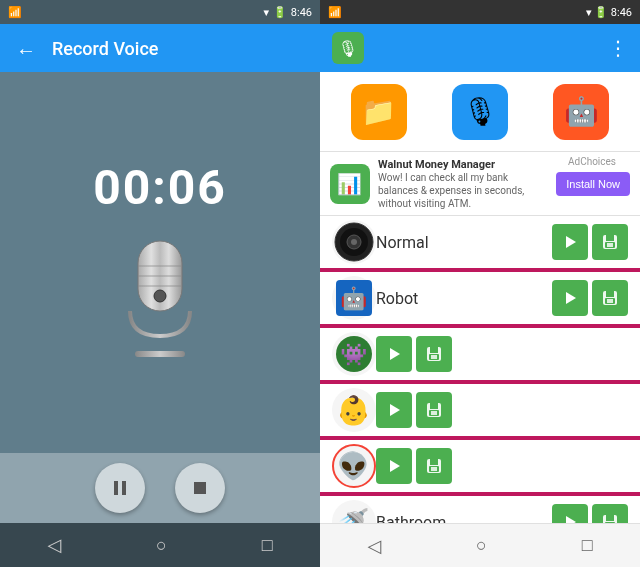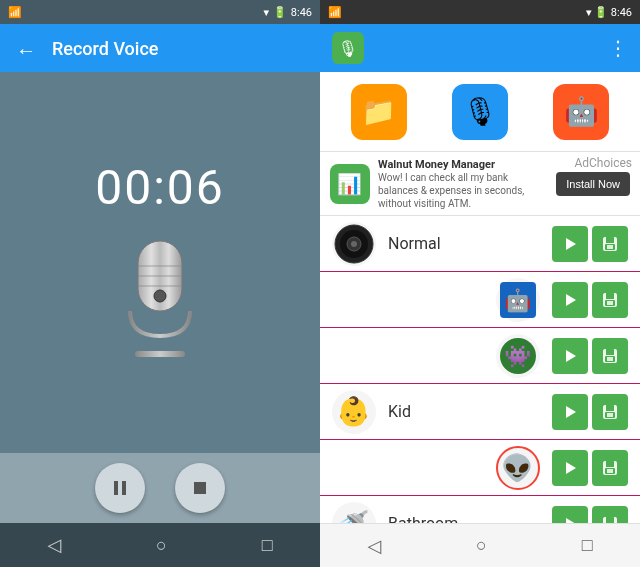--- a/index.html
+++ b/index.html
@@ -40,21 +40,21 @@
       background: #607d8b;
       display: flex;
       flex-direction: column;
       align-items: center;
       justify-content: center;
       gap: 20px;
     }
     .timer-text {
       color: white;
       font-size: 48px;
-      font-weight: 400;
+      font-weight: 700;
       letter-spacing: 2px;
     }
     .microphone-container {
       display: flex;
       flex-direction: column;
       align-items: center;
     }
     .mic-icon {
       width: 100px;
       height: 130px;
@@ -147,63 +147,61 @@
       display: flex;
       align-items: center;
       padding: 6px 10px;
       border-bottom: 1px solid #e0e0e0;
       gap: 8px;
       position: relative;
     }
     .ad-choices {
       position: absolute;
       top: 4px;
-      right: 8px;
-      font-size: 12px;
+      right: 24px;
+      font-size: 10px;
       color: #999;
     }
     .ad-logo {
       width: 40px;
       height: 40px;
       background: #4caf50;
       border-radius: 8px;
       display: flex;
       align-items: center;
       justify-content: center;
       color: white;
       font-size: 20px;
       flex-shrink: 0;
     }
     .ad-text { flex: 1; }
     .ad-title { font-size: 11px; font-weight: bold; color: #333; }
     .ad-desc { font-size: 10px; color: #666; line-height: 1.3; }
     .ad-btn {
-      background: #404040;
+      background: #8b5cf6;
       color: white;
       border: none;
       padding: 6px 10px;
       font-size: 11px;
       border-radius: 4px;
       cursor: pointer;
       white-space: nowrap;
       flex-shrink: 0;
     }
     .voice-list {
       flex: 1;
       overflow-y: auto;
       background: white;
     }
     .voice-item {
       height: 56px;
       display: flex;
       align-items: center;
       padding: 0 12px;
-      border-bottom: 1px solid #be185d;
-      gap: 12px;
-      justify-content: flex-end;
+      border-bottom: 4px solid #be185d;
     }
     .voice-avatar {
       width: 44px;
       height: 44px;
       border-radius: 50%;
       display: flex;
       align-items: center;
       justify-content: center;
       font-size: 24px;
       flex-shrink: 0;
@@ -397,20 +395,21 @@
           </button>
         </div>
       </div>
       <div class="voice-item">
         <div class="voice-avatar">
           <svg width="40" height="40" viewBox="0 0 40 40">
       <rect x="2" y="2" width="36" height="36" rx="4" fill="#1565c0"></rect>
       <text x="20" y="28" text-anchor="middle" font-size="22">🤖</text>
     </svg>
         </div>
+        <span class="voice-name">Robot</span>
         <div class="voice-actions">
           <button class="play-btn">
             <svg width="16" height="16" viewBox="0 0 16 16">
               <polygon points="4,2 14,8 4,14" fill="white"></polygon>
             </svg>
           </button>
           <button class="save-btn">
             <svg width="18" height="18" viewBox="0 0 18 18">
     <rect x="2" y="2" width="14" height="14" rx="2" fill="white" opacity="0.9"></rect>
     <rect x="5" y="2" width="8" height="6" fill="#4caf50"></rect>
@@ -440,21 +439,20 @@
     <rect x="4" y="9" width="10" height="6" rx="1" fill="#4caf50"></rect>
     <rect x="6" y="10" width="6" height="4" fill="white" opacity="0.8"></rect>
   </svg>
           </button>
         </div>
       </div>
       <div class="voice-item">
         <div class="voice-avatar">
           <text style="font-size:28px">👶</text>
         </div>
-        <span class="voice-name">Kid</span>
         <div class="voice-actions">
           <button class="play-btn">
             <svg width="16" height="16" viewBox="0 0 16 16">
               <polygon points="4,2 14,8 4,14" fill="white"></polygon>
             </svg>
           </button>
           <button class="save-btn">
             <svg width="18" height="18" viewBox="0 0 18 18">
     <rect x="2" y="2" width="14" height="14" rx="2" fill="white" opacity="0.9"></rect>
     <rect x="5" y="2" width="8" height="6" fill="#4caf50"></rect>

